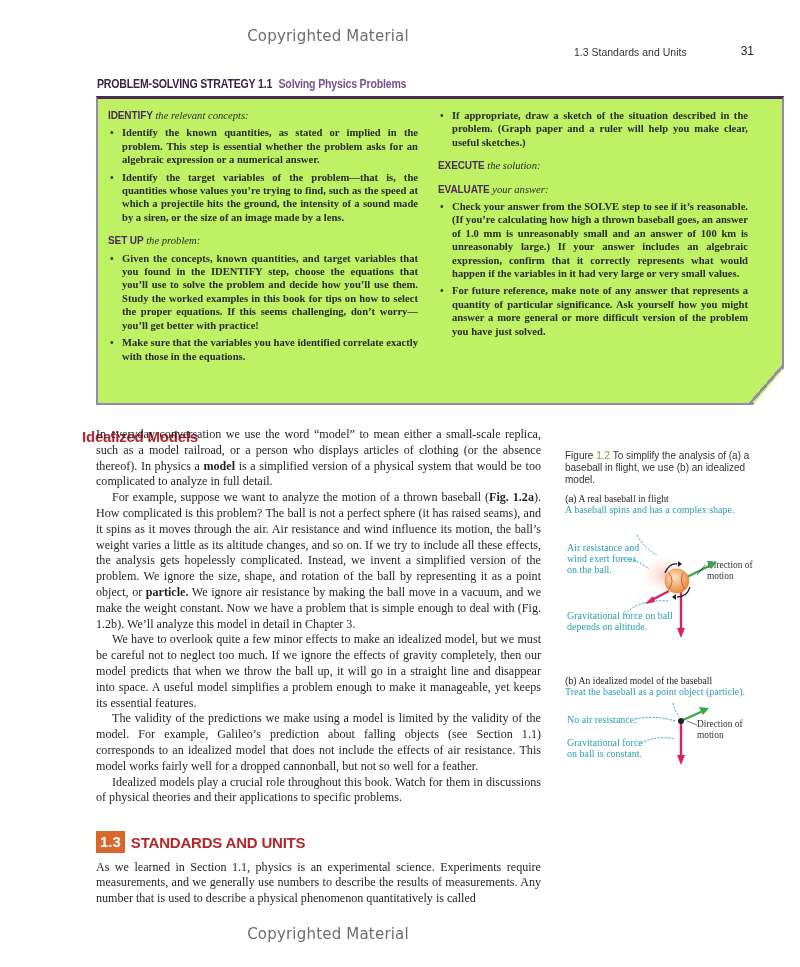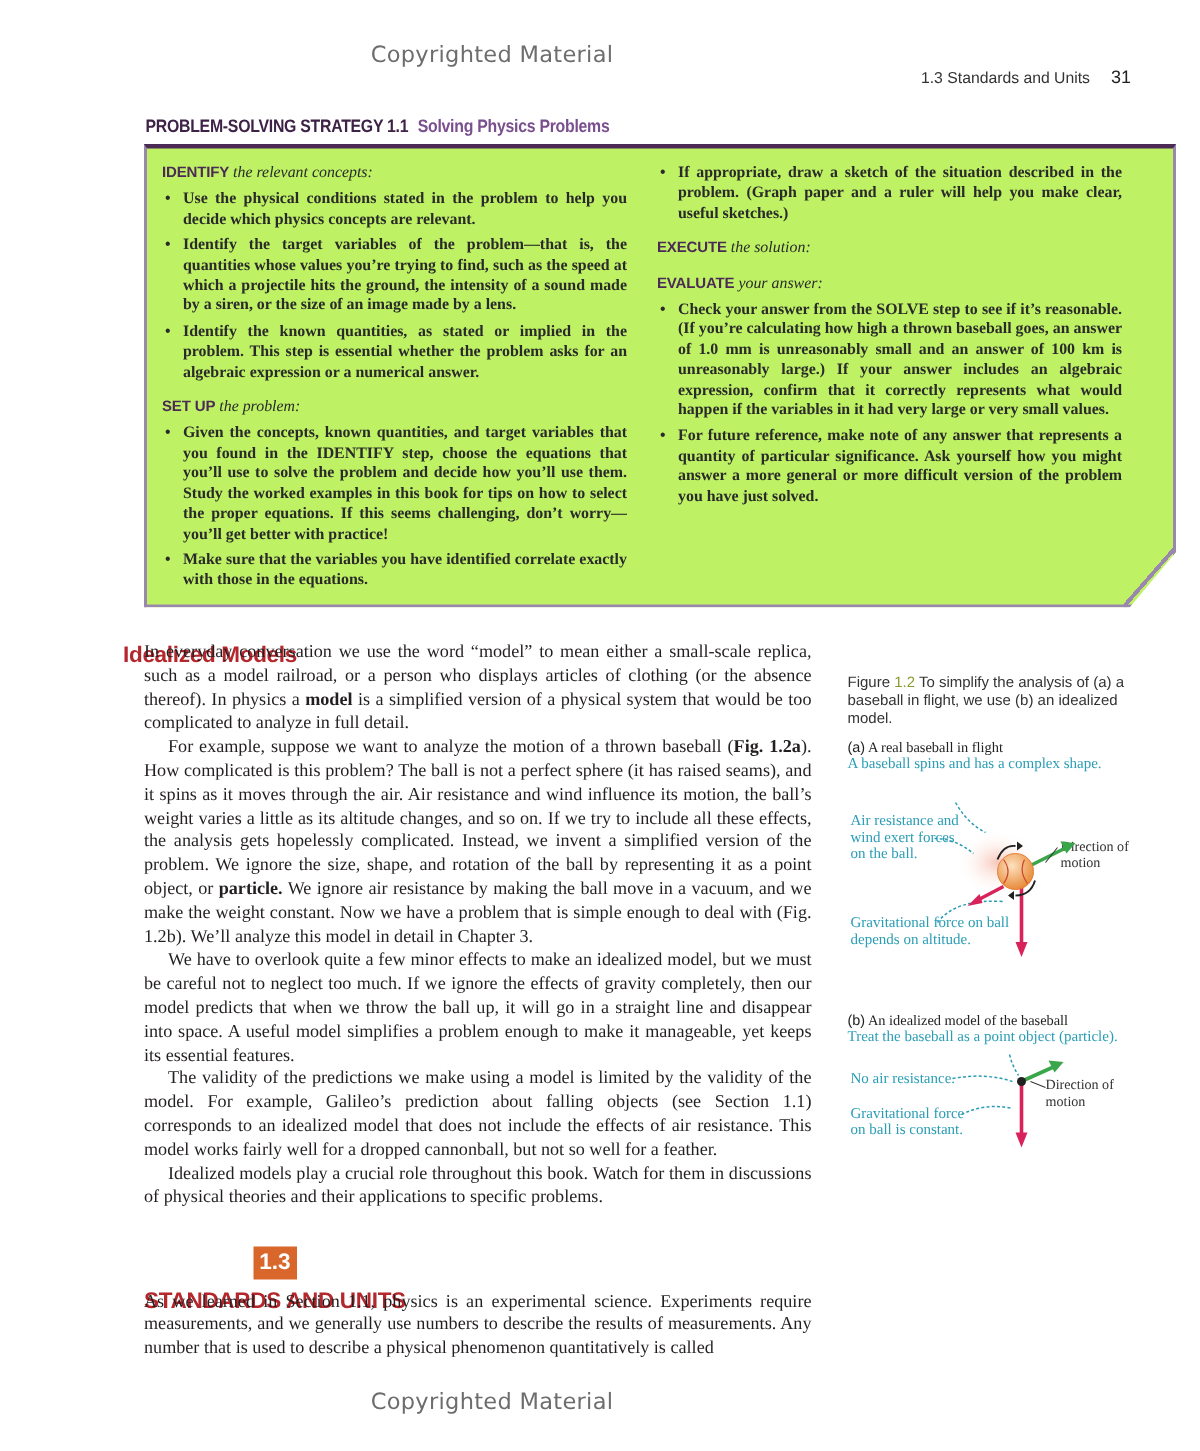--- a/index.html
+++ b/index.html
@@ -6,21 +6,21 @@
   html, body { width: 800px; height: 967px; background: #ffffff; overflow: hidden; }
   body { position: relative; font-family: "Liberation Serif", serif; color: #231f20; }
 
   .watermark { position: absolute; left: 0; width: 656px; text-align: center;
     font-family: "DejaVu Sans", sans-serif; font-size: 15px; color: #6d6d6d; letter-spacing: 0.2px; }
   .wm-top { top: 27px; }
   .wm-bottom { top: 925px; }
 
   .running-head { position: absolute; top: 44px; right: 46px; font-family: "Liberation Sans", sans-serif;
     font-size: 10.5px; color: #333; display: flex; gap: 14px; align-items: flex-end; }
-  .running-head .page-num { font-size: 12px; color: #222; }
+  .running-head .page-num { font-size: 12px; color: #222; margin-left: 40px; }
 
   .pss-title { position: absolute; left: 97px; top: 77px; font-family: "Liberation Sans", sans-serif;
     font-size: 12px; font-weight: bold; letter-spacing: -0.2px; transform: scaleX(0.88); transform-origin: left; white-space: nowrap; }
   .pss-title .pss-label { color: #3d2146; }
   .pss-title .pss-name { color: #7a4f8e; margin-left: 4px; }
 
   .pss-box { position: absolute; left: 96px; top: 96px; width: 688px; height: 309px;
     background: #bef264; border-top: 3px solid #4b2a55; border-left: 2px solid #9a87ad;
     border-right: 2px solid #9a87ad; border-bottom: 2px solid #9a87ad;
     clip-path: polygon(0 0, 100% 0, 100% 88%, 95.5% 100%, 0 100%); padding-left: 21px; }
@@ -38,21 +38,21 @@
   .gap { height: 6px; }
 
   .idealized-heading { position: absolute; left: 82px; top: 428px; font-family: "Liberation Sans", sans-serif;
     font-size: 15px; font-weight: bold; color: #b4272d; letter-spacing: -0.2px; }
   .main-col { position: absolute; left: 96px; top: 427px; width: 445px; font-size: 12.1px; line-height: 15.8px;
     text-align: justify; color: #231f20; }
   .main-col p { text-indent: 0; }
   .main-col p.ind { text-indent: 16px; }
   .main-col b { font-weight: bold; }
 
-  .section-heading { position: absolute; left: 96px; top: 831px; display: flex; align-items: center; gap: 6px; flex-direction: column; }
+  .section-heading { position: absolute; left: 96px; top: 831px; display: flex; align-items: center; gap: 6px; }
   .section-num { background: #d9662b; color: #fff; font-family: "Liberation Sans", sans-serif; font-weight: bold;
     font-size: 15px; padding: 2px 4px; line-height: 18px; }
   .section-title { font-family: "Liberation Sans", sans-serif; font-weight: bold; font-size: 15px; color: #b4272d; letter-spacing: -0.2px; }
   .section-body { position: absolute; left: 96px; top: 860px; width: 445px; font-size: 12.1px; line-height: 15.3px;
     text-align: justify; }
 
   .figure { position: absolute; left: 565px; top: 450px; width: 200px; }
   .fig-caption { font-family: "Liberation Sans", sans-serif; font-size: 10px; line-height: 12.2px; color: #333; }
   .fig-caption .fig-num { color: #8a9a2a; }
   .fig-part-label { font-size: 9.6px; color: #222; margin-top: 6px; }
@@ -75,23 +75,22 @@
   <span class="pss-label">PROBLEM-SOLVING STRATEGY 1.1</span>
   <span class="pss-name">Solving Physics Problems</span>
 </div>
 
 <div class="pss-box">
   <div class="pss-col left">
     <div class="step-head">
       <span class="step-key">IDENTIFY</span><span class="step-rest"> the relevant concepts:</span>
     </div>
     <ul>
-      <li>Use the physical conditions stated in the problem to help you decide which physics concepts are relevant.</li>
+      <li>Identify the known quantities, as stated or implied in the problem. This step is essential whether the problem asks for an algebraic expression or a numerical answer.</li>
       <li id="tv-item">Identify the <b>target variables</b> of the problem—that is, the quantities whose values you’re trying to find, such as the speed at which a projectile hits the ground, the intensity of a sound made by a siren, or the size of an image made by a lens.</li>
-      <li>Identify the known quantities, as stated or implied in the problem. This step is essential whether the problem asks for an algebraic expression or a numerical answer.</li>
     </ul>
     <div class="gap"></div>
     <div class="step-head">
       <span class="step-key">SET UP</span><span class="step-rest"> the problem:</span>
     </div>
     <ul>
       <li>Given the concepts, known quantities, and target variables that you found in the IDENTIFY step, choose the equations that you’ll use to solve the problem and decide how you’ll use them. Study the worked examples in this book for tips on how to select the proper equations. If this seems challenging, don’t worry—you’ll get better with practice!</li>
       <li>Make sure that the variables you have identified correlate exactly with those in the equations.</li>
     </ul>
   </div>

